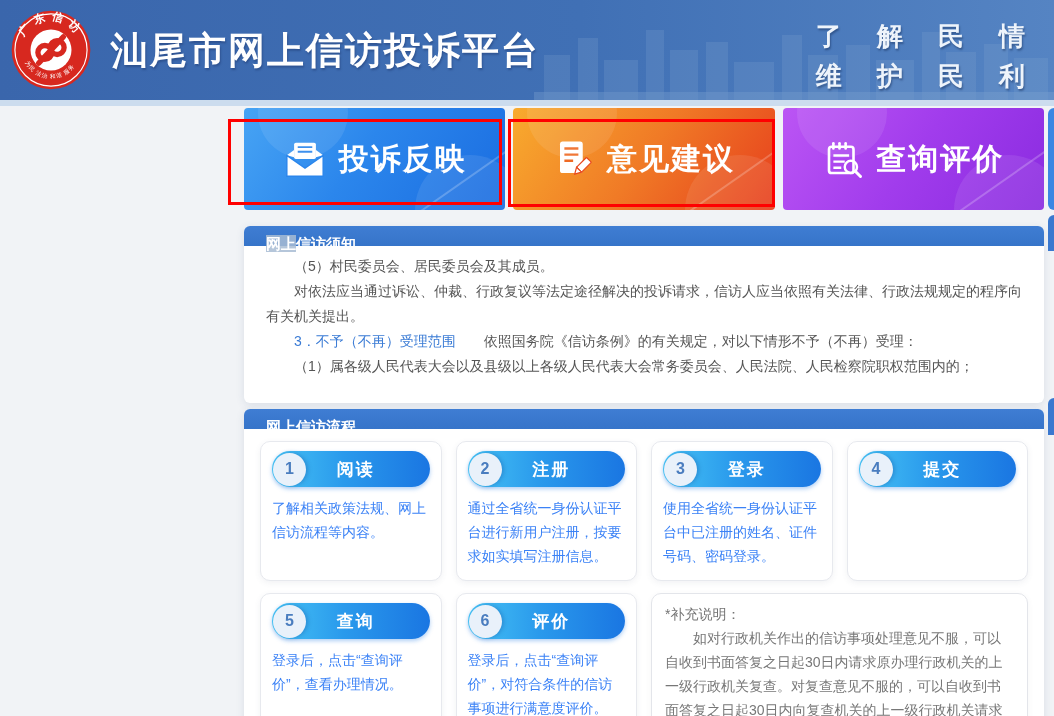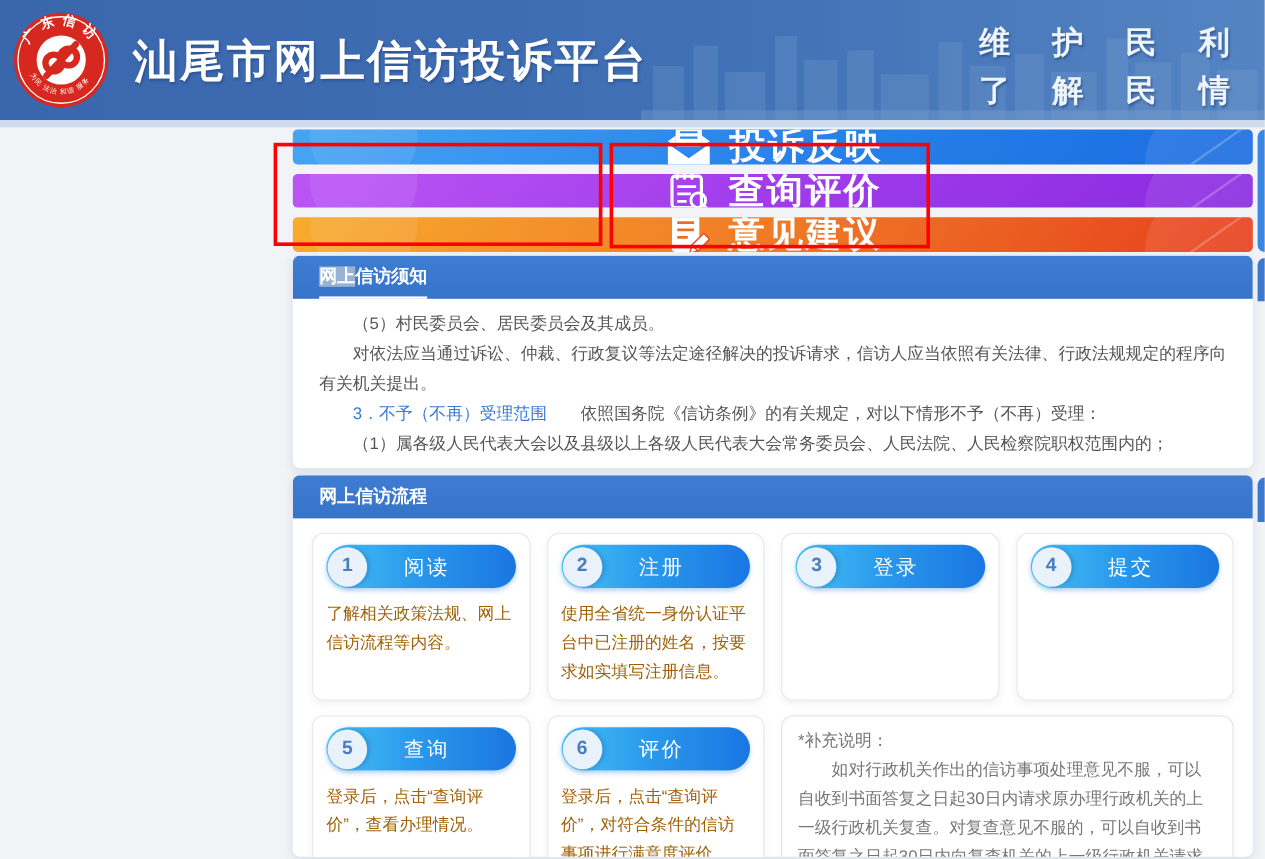--- a/index.html
+++ b/index.html
@@ -27,21 +27,21 @@
   }
   .slogan{
     position:absolute;right:16px;top:16px;text-align:right;
     font-family:"DejaVu Serif","Liberation Serif",serif;
     font-weight:bold;color:#eef4fb;font-size:26px;line-height:40px;
     letter-spacing:13px;text-shadow:1px 2px 2px rgba(10,30,70,.4);
   }
   
   .main{position:absolute;left:244px;top:108px;width:800px;}
   
-  .btn-row{position:relative;display:flex;gap:8px;height:102px;margin-bottom:3px;flex-direction:column;}
+  .btn-row{position:relative;display:flex;gap:8px;height:102px;margin-bottom:16px;}
   .action-btn{
     position:relative;border-radius:4px;height:102px;flex:1;
     display:flex;align-items:center;justify-content:center;gap:12px;
     color:#fff;font-size:30px;font-weight:bold;letter-spacing:2px;
     cursor:pointer;overflow:hidden;
   }
   .action-btn .deco1,.action-btn .deco2{
     position:absolute;border-radius:50%;background:rgba(255,255,255,.09);
   }
   .action-btn .deco1{width:90px;height:90px;left:14px;top:-40px;}
@@ -59,21 +59,21 @@
   }
   .red-box.b1{left:-16px;top:11px;width:268px;height:80px;}
   .red-box.b2{left:264px;top:11px;width:261px;height:82px;}
   
   .panel{
     background:#ffffff;border-radius:6px;
     box-shadow:0 2px 8px rgba(60,80,120,.12);
     overflow:hidden;
   }
   .panel-head{
-    height:36px;background:linear-gradient(180deg,#3f7dd3,#3674c9);
+    height:20px;background:linear-gradient(180deg,#3f7dd3,#3674c9);
     color:#fff;font-size:15px;font-weight:bold;
     line-height:36px;padding-left:22px;
   }
   .notice-panel{height:177px;margin-bottom:6px;}
   .notice-title{display:inline-block;border-bottom:2px solid #fff;padding-bottom:4px;line-height:24px;margin-top:5px;}
   .sel{background:rgba(168,188,212,.85);}
   .notice-body{
     padding:8px 22px 0 22px;font-size:14px;color:#555;line-height:25px;
     height:133px;overflow:hidden;
   }
@@ -97,24 +97,24 @@
     display:flex;align-items:center;margin-bottom:9px;
     box-shadow:0 2px 4px rgba(26,118,226,.35);
   }
   .step-num{
     width:33px;height:33px;border-radius:50%;background:#e9f1fa;
     color:#49219e;color:#4a7dbf;font-size:16px;font-weight:bold;
     display:flex;align-items:center;justify-content:center;
     margin-left:1px;box-shadow:2px 0 4px rgba(20,80,160,.35);
   }
   .step-name{
-    flex:1;text-align:center;color:#fff;font-weight:normal;font-size:17px;
+    flex:1;text-align:center;color:#fff;font-weight:bold;font-size:17px;
     letter-spacing:2px;padding-right:24px;
   }
-  .step-desc{font-size:14px;color:#a16207;line-height:24px;}
+  .step-desc{font-size:14px;color:#3b82f6;line-height:24px;}
   .supplement{
     grid-column:3 / 5;border:1px solid #e3e5ea;border-radius:10px;
     padding:8px 13px;font-size:14px;line-height:24px;color:#777;
     box-shadow:0 2px 6px rgba(80,90,110,.06);
   }
   .supp-label{color:#737373;margin:0;}
   .supplement p.supp-text{margin:0;text-indent:2em;}
   
   .sliver{position:absolute;left:1048px;width:6px;}
   .sliver.s-btn{top:108px;height:102px;background:#3b87e3;border-radius:6px 0 0 6px;}
@@ -163,76 +163,76 @@
       <textPath href="#arcTop" startOffset="14%">广东信访</textPath>
     </text>
     <text font-size="7" fill="#ffffff" letter-spacing="1">
       <textPath href="#arcBottom" startOffset="8%">为民 法治 和谐 服务</textPath>
     </text>
   </svg>
 
   <div class="site-title">汕尾市网上信访投诉平台</div>
 
   <div class="slogan">
+    <div>了 解 民 情</div>
     <div>维 护 民 利</div>
-    <div>了 解 民 情</div>
   </div>
 </div>
 <div class="header-strip"></div>
 
 <div class="main">
 
   <div class="btn-row">
     <div class="action-btn btn-blue">
       <span class="deco1"></span>
       <span class="deco2"></span>
       <span class="streak"></span>
       <svg width="44" height="40" viewBox="0 0 48 44">
         <rect x="12" y="4" width="24" height="18" rx="2" fill="#ffffff"></rect>
         <line x1="16" y1="9" x2="32" y2="9" stroke="#2b86ec" stroke-width="2"></line>
         <line x1="16" y1="14" x2="32" y2="14" stroke="#2b86ec" stroke-width="2"></line>
         <path d="M4 18 L12 12 L12 20 Z" fill="#ffffff"></path>
         <path d="M44 18 L36 12 L36 20 Z" fill="#ffffff"></path>
         <path d="M4 18 L24 32 L44 18 L44 41 L4 41 Z" fill="#ffffff" stroke="#2b86ec" stroke-width="1.6"></path>
       </svg>
       <span>投诉反映</span>
+    </div>
+    <div class="action-btn btn-orange">
+      <span class="deco1"></span>
+      <span class="deco2"></span>
+      <span class="streak"></span>
+      <svg width="42" height="42" viewBox="0 0 48 48">
+        <rect x="8" y="4" width="26" height="36" rx="3" fill="#ffffff"></rect>
+        <line x1="13" y1="12" x2="29" y2="12" stroke="#ef6a24" stroke-width="2.6"></line>
+        <line x1="13" y1="19" x2="29" y2="19" stroke="#ef6a24" stroke-width="2.6"></line>
+        <line x1="13" y1="26" x2="23" y2="26" stroke="#ef6a24" stroke-width="2.6"></line>
+        <g transform="rotate(45 34 32)">
+          <rect x="30" y="22" width="8" height="16" rx="1" fill="#ffffff" stroke="#e8491f" stroke-width="1.4"></rect>
+          <path d="M30 38 L34 45 L38 38 Z" fill="#ffffff" stroke="#e8491f" stroke-width="1.4"></path>
+        </g>
+      </svg>
+      <span>意见建议</span>
     </div>
     <div class="action-btn btn-purple">
       <span class="deco1"></span>
       <span class="deco2"></span>
       <span class="streak"></span>
       <svg width="42" height="42" viewBox="0 0 48 48">
         <rect x="8" y="10" width="28" height="30" rx="3" fill="none" stroke="#ffffff" stroke-width="3"></rect>
         <line x1="13" y1="6" x2="13" y2="12" stroke="#ffffff" stroke-width="3" stroke-linecap="round"></line>
         <line x1="20" y1="6" x2="20" y2="12" stroke="#ffffff" stroke-width="3" stroke-linecap="round"></line>
         <line x1="27" y1="6" x2="27" y2="12" stroke="#ffffff" stroke-width="3" stroke-linecap="round"></line>
         <line x1="13" y1="20" x2="31" y2="20" stroke="#ffffff" stroke-width="2.6"></line>
         <line x1="13" y1="27" x2="26" y2="27" stroke="#ffffff" stroke-width="2.6"></line>
         <line x1="13" y1="34" x2="22" y2="34" stroke="#ffffff" stroke-width="2.6"></line>
         <circle cx="33" cy="33" r="7" fill="none" stroke="#ffffff" stroke-width="2.8"></circle>
         <line x1="38" y1="38" x2="44" y2="44" stroke="#ffffff" stroke-width="3.4" stroke-linecap="round"></line>
       </svg>
       <span>查询评价</span>
     </div>
-    <div class="action-btn btn-orange">
-      <span class="deco1"></span>
-      <span class="deco2"></span>
-      <span class="streak"></span>
-      <svg width="42" height="42" viewBox="0 0 48 48">
-        <rect x="8" y="4" width="26" height="36" rx="3" fill="#ffffff"></rect>
-        <line x1="13" y1="12" x2="29" y2="12" stroke="#ef6a24" stroke-width="2.6"></line>
-        <line x1="13" y1="19" x2="29" y2="19" stroke="#ef6a24" stroke-width="2.6"></line>
-        <line x1="13" y1="26" x2="23" y2="26" stroke="#ef6a24" stroke-width="2.6"></line>
-        <g transform="rotate(45 34 32)">
-          <rect x="30" y="22" width="8" height="16" rx="1" fill="#ffffff" stroke="#e8491f" stroke-width="1.4"></rect>
-          <path d="M30 38 L34 45 L38 38 Z" fill="#ffffff" stroke="#e8491f" stroke-width="1.4"></path>
-        </g>
-      </svg>
-      <span>意见建议</span>
-    </div>
 
     <div class="red-box b1"></div>
     <div class="red-box b2"></div>
   </div>
 
   <div class="panel notice-panel">
     <div class="panel-head">
       <span class="notice-title"><span class="sel">网上</span><span>信访须知</span></span>
     </div>
     <div class="notice-body">
@@ -255,28 +255,29 @@
           <span class="step-name">阅读</span>
         </div>
         <div class="step-desc">了解相关政策法规、网上信访流程等内容。</div>
       </div>
 
       <div class="step-card">
         <div class="step-pill">
           <span class="step-num">2</span>
           <span class="step-name">注册</span>
         </div>
-        <div class="step-desc">使用全省统一身份认证平台中已注册的姓名，按要求如实填写注册信息。</div>
+        <div class="step-desc">通过全省统一身份认证平台进行新用户注册，按要求如实填写注册信息。</div>
       </div>
 
       <div class="step-card">
         <div class="step-pill">
           <span class="step-num">3</span>
           <span class="step-name">登录</span>
         </div>
+        <div class="step-desc">使用全省统一身份认证平台中已注册的姓名、证件号码、密码登录。</div>
       </div>
 
       <div class="step-card">
         <div class="step-pill">
           <span class="step-num">4</span>
           <span class="step-name">提交</span>
         </div>
       </div>
 
       <div class="step-card">

